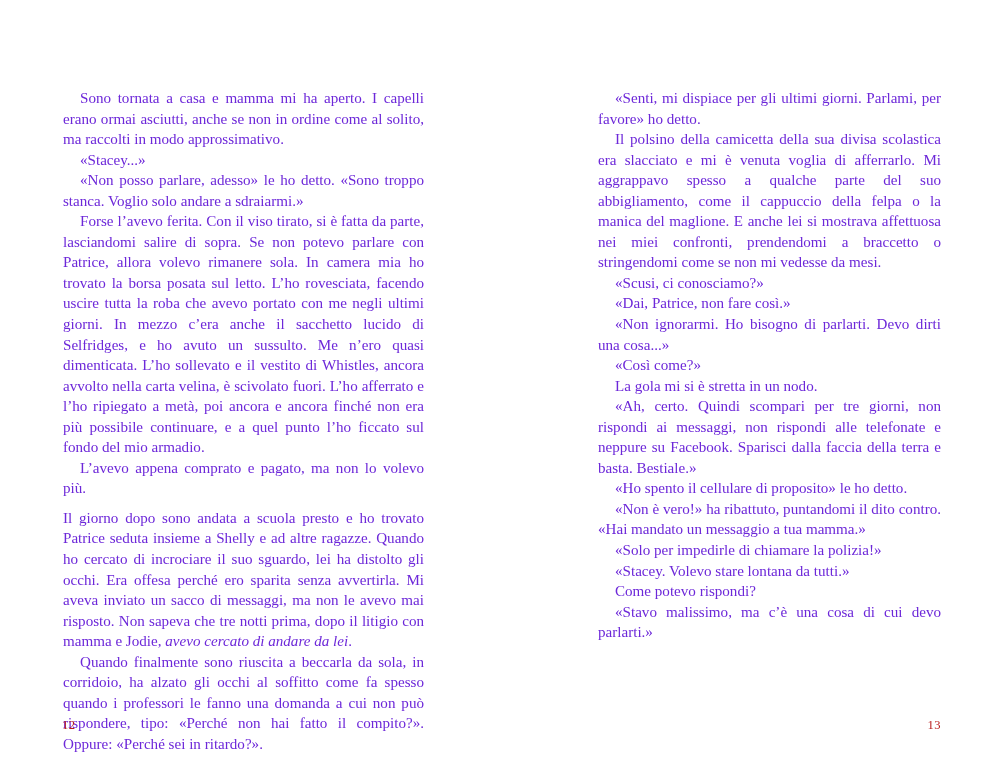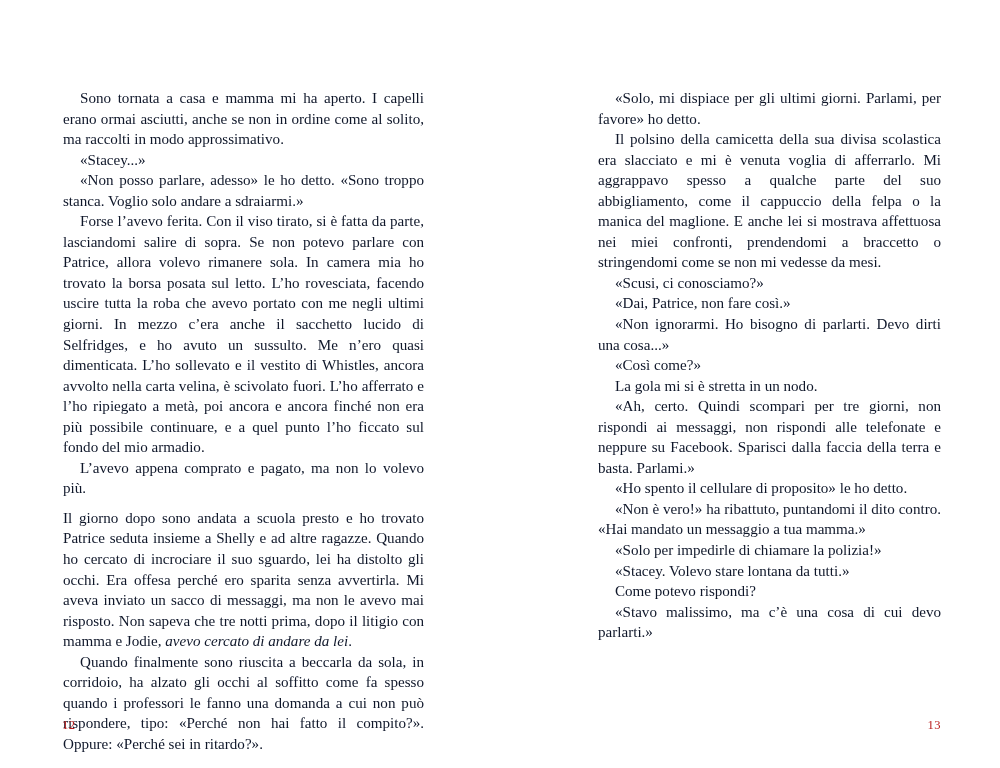--- a/index.html
+++ b/index.html
@@ -32,21 +32,21 @@
 
   .textblock {
     position: absolute;
     top: 88px;
     font-size: 15.1px;
     line-height: 20.55px;
     text-align: justify;
     text-justify: inter-word;
     hyphens: manual;
     -webkit-hyphens: manual;
-    color: #0f172a;
+    color: #6d28d9;
   }
   .page-left .textblock  { left: 63px;  width: 361px; }
   .page-right .textblock { left: 598px; width: 343px; }
   .page-right .textblock { left: 98px;  width: 343px; }
 
   p {
     margin: 0;
     text-indent: 17px;
   }
   p.noindent { text-indent: 0; }
@@ -78,28 +78,28 @@
         <p>Forse l’avevo ferita. Con il viso tirato, si è fatta da parte, lasciandomi salire di sopra. Se non potevo parlare con Patrice, allora volevo rimanere sola. In camera mia ho trovato la borsa posata sul letto. L’ho rovesciata, facendo uscire tutta la roba che avevo portato con me negli ultimi giorni. In mezzo c’era anche il sacchetto lucido di Selfridges, e ho avuto un sussulto. Me n’ero quasi dimenticata. L’ho sollevato e il vestito di Whistles, ancora avvolto nella carta velina, è scivolato fuori. L’ho afferrato e l’ho ripiegato a metà, poi ancora e ancora finché non era più possibile continuare, e a quel punto l’ho ficcato sul fondo del mio armadio.</p>
         <p>L’avevo appena comprato e pagato, ma non lo volevo più.</p>
         <p class="noindent gap"><span>Il giorno dopo sono andata a scuola presto e ho trovato Patrice seduta insieme a Shelly e ad altre ragazze. Quando ho cercato di incrociare il suo sguardo, lei ha distolto gli occhi. Era offesa perché ero sparita senza avvertirla. Mi aveva inviato un sacco di messaggi, ma non le avevo mai risposto. Non sapeva che tre notti prima, dopo il litigio con mamma e Jodie, </span><i>avevo cercato di andare da lei</i><span>.</span></p>
         <p>Quando finalmente sono riuscita a beccarla da sola, in corridoio, ha alzato gli occhi al soffitto come fa spesso quando i professori le fanno una domanda a cui non può rispondere, tipo: «Perché non hai fatto il compito?». Oppure: «Perché sei in ritardo?».</p>
       </div>
     <div class="folio folio-left">12</div>
   </div>
 
   <div class="page page-right">
     <div class="textblock" id="right-textblock">
-        <p>«Solo, mi dispiace per gli ultimi giorni. Parlami, per favore» ho detto.</p>
+        <p>«Senti, mi dispiace per gli ultimi giorni. Parlami, per favore» ho detto.</p>
         <p>Il polsino della camicetta della sua divisa scolastica era slacciato e mi è venuta voglia di afferrarlo. Mi aggrappavo spesso a qualche parte del suo abbigliamento, come il cappuccio della felpa o la manica del maglione. E anche lei si mostrava affettuosa nei miei confronti, prendendomi a braccetto o stringendomi come se non mi vedesse da mesi.</p>
         <p>«Scusi, ci conosciamo?»</p>
         <p>«Dai, Patrice, non fare così.»</p>
         <p>«Non ignorarmi. Ho bisogno di parlarti. Devo dirti una cosa...»</p>
         <p>«Così come?»</p>
         <p>La gola mi si è stretta in un nodo.</p>
-        <p>«Ah, certo. Quindi scompari per tre giorni, non rispondi ai messaggi, non rispondi alle telefonate e neppure su Facebook. Sparisci dalla faccia della terra e basta. Parlami.»</p>
+        <p>«Ah, certo. Quindi scompari per tre giorni, non rispondi ai messaggi, non rispondi alle telefonate e neppure su Facebook. Sparisci dalla faccia della terra e basta. Bestiale.»</p>
         <p>«Ho spento il cellulare di proposito» le ho detto.</p>
         <p>«Non è vero!» ha ribattuto, puntandomi il dito contro. «Hai mandato un messaggio a tua mamma.»</p>
         <p>«Solo per impedirle di chiamare la polizia!»</p>
         <p>«Stacey. Volevo stare lontana da tutti.»</p>
         <p>Come potevo rispondi?</p>
         <p>«Stavo malissimo, ma c’è una cosa di cui devo parlarti.»</p>
         <p></p>
       </div>
     <div class="folio folio-right">13</div>
   </div>

